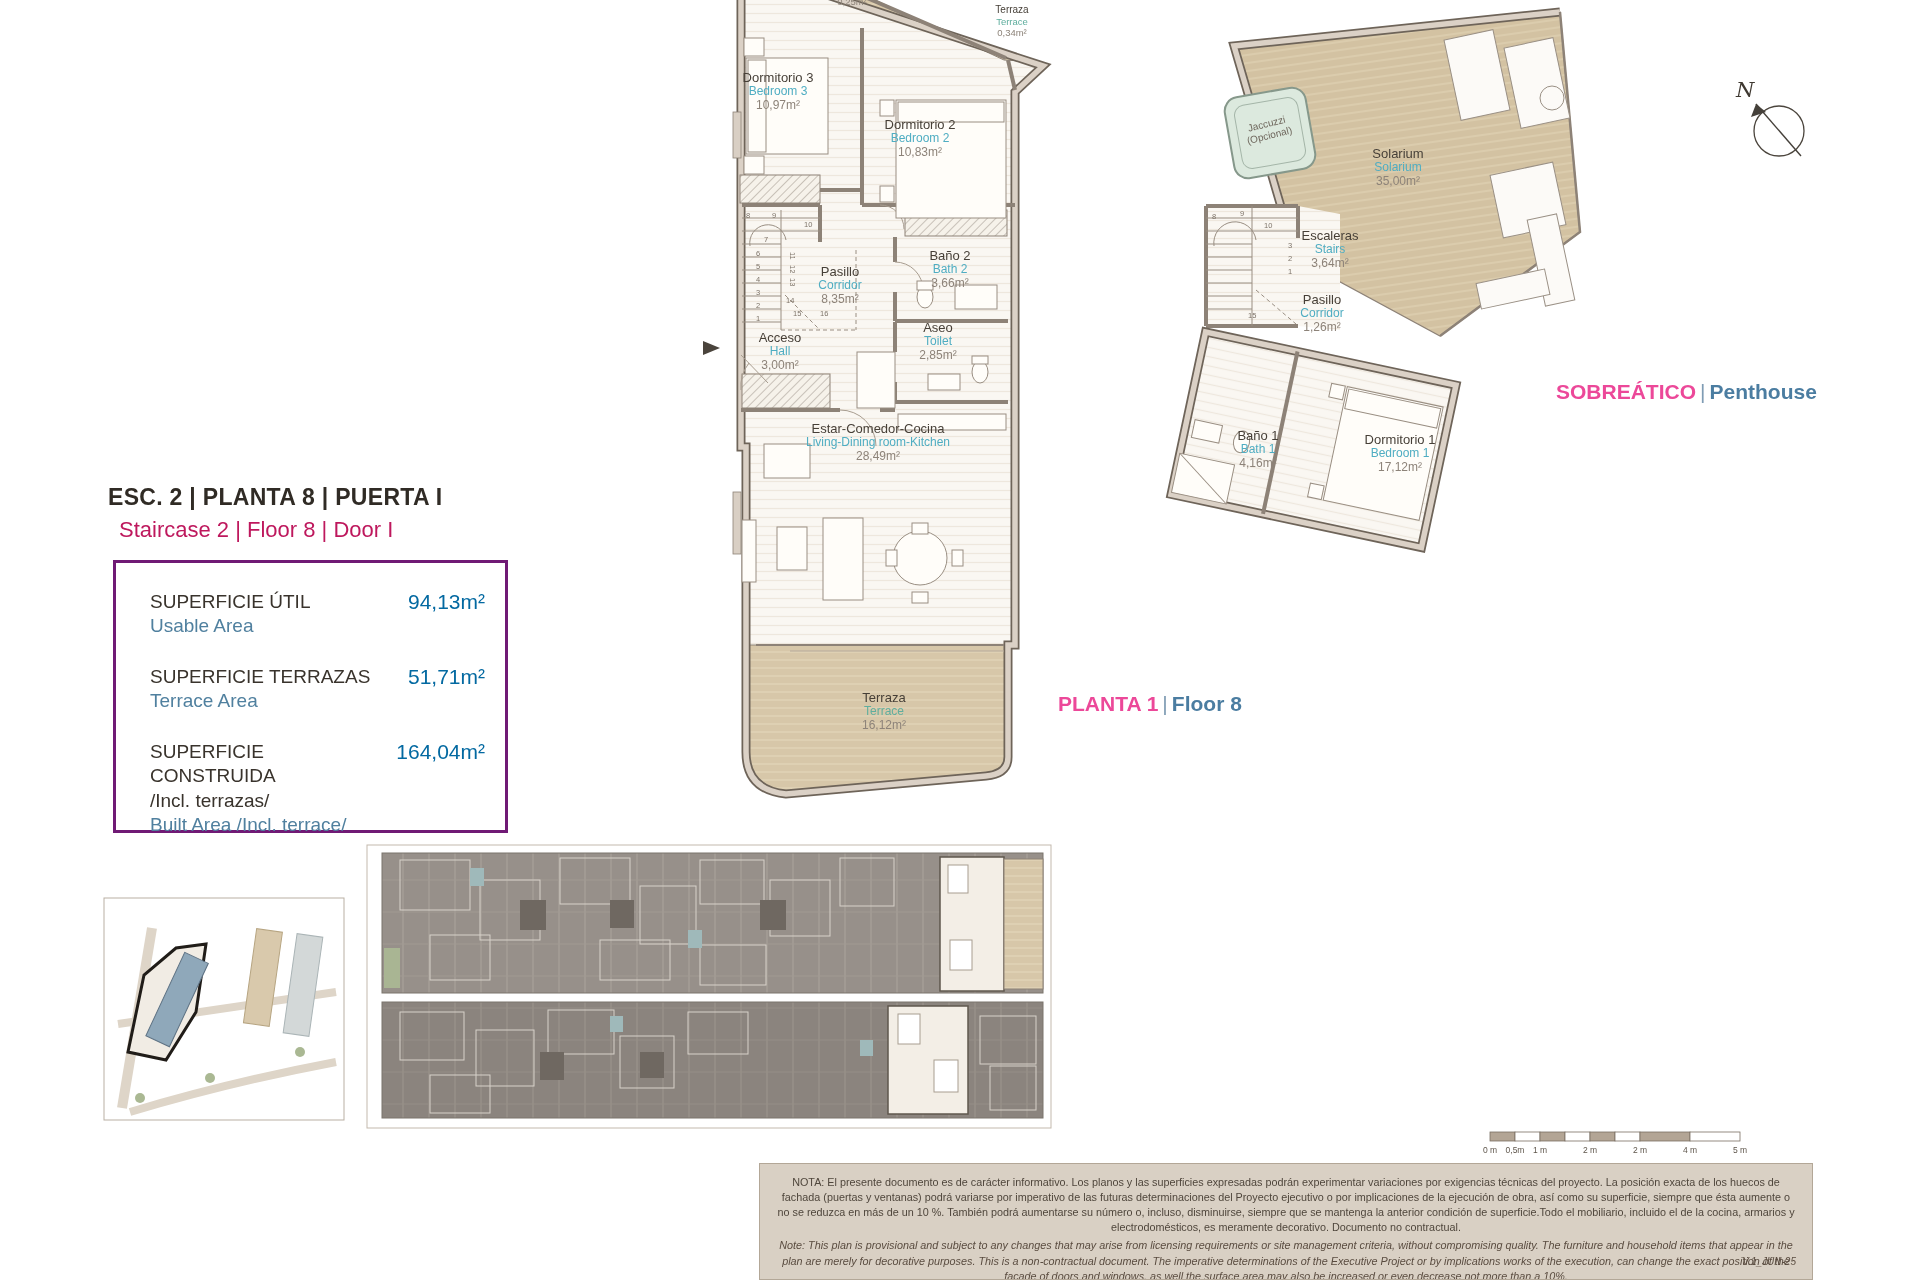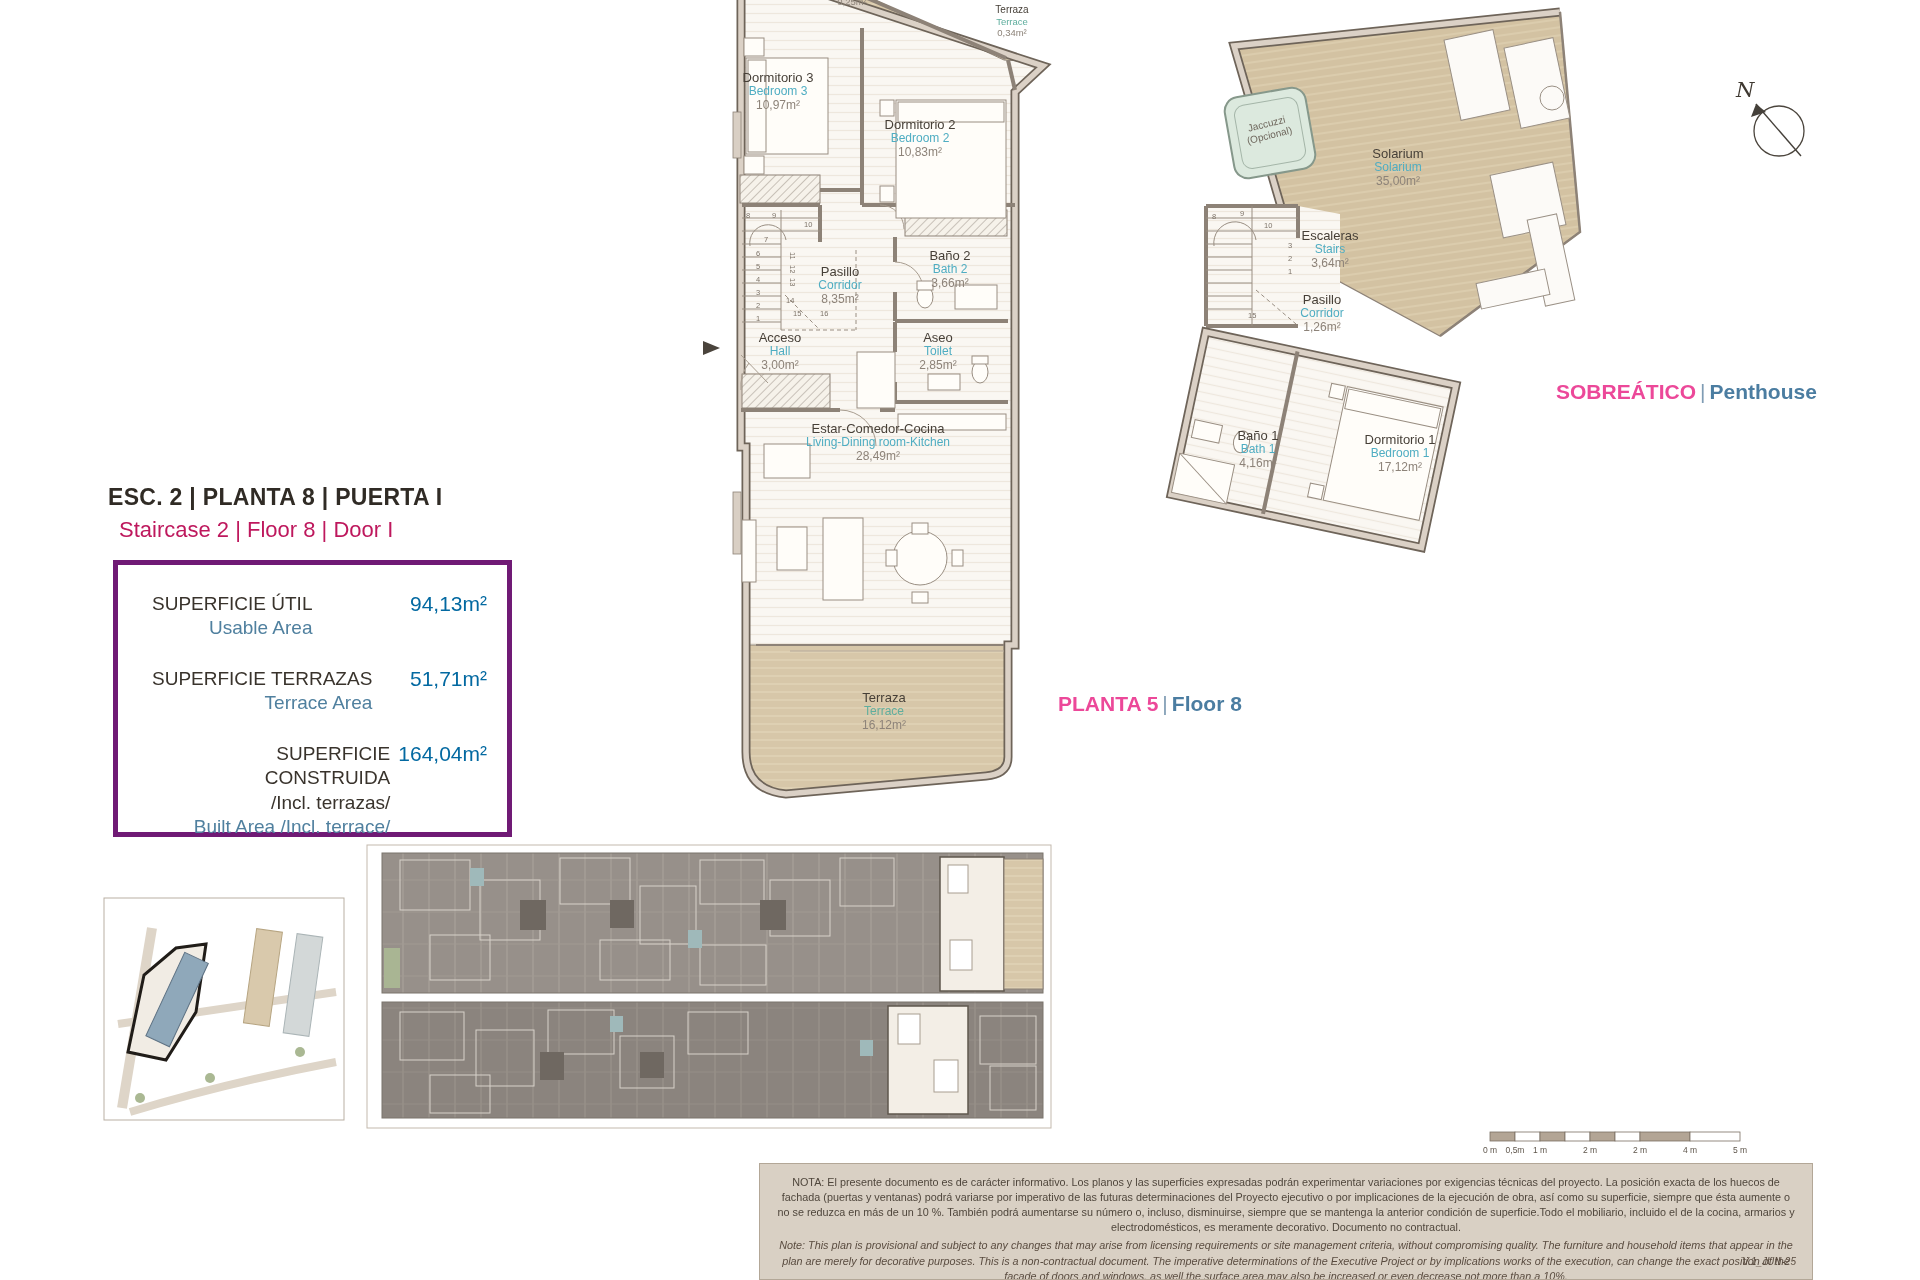--- a/index.html
+++ b/index.html
@@ -17,21 +17,21 @@
   .jz{transform:translateX(-50%) rotate(-14deg);}
   .jz .l-es,.jz .l-en{font-size:10px;color:#6e665c;}
   .sec-label{position:absolute;font-size:21px;white-space:nowrap;}
   .sec-es{font-weight:bold;color:#ec4899;}
   .sec-sep{color:#7f9cb4;padding:0 4px;}
   .sec-en{color:#4b7da1;font-weight:bold;}
   #panel-title{position:absolute;left:108px;top:484px;}
   #panel-title .t-es{font-size:23px;font-weight:bold;color:#302b25;letter-spacing:.3px;}
   #panel-title .t-en{font-size:22px;color:#be185d;margin-top:6px;margin-left:11px;}
   #area-box{position:absolute;left:113px;top:560px;width:389px;height:267px;
-            border:5px solid #701a75;background:#fff;text-align:right;}
+            border:3px solid #701a75;background:#fff;}
   .arow{position:absolute;left:34px;right:20px;display:flex;justify-content:space-between;}
   .arow .lbl{line-height:1.28;}
   .a-es{font-size:19px;color:#39332c;display:block;}
   .a-en{font-size:19px;color:#50809f;display:block;}
   .a-val{font-size:21px;color:#0369a1;white-space:nowrap;padding-left:8px;}
   #note-box{position:absolute;left:759px;top:1163px;width:1054px;height:117px;
             background:#d9d0c4;border:1px solid #b3a797;box-sizing:border-box;
             padding:11px 17px 0 17px;overflow:hidden;text-align:center;}
   .note-es{margin:0;font-size:10.8px;line-height:1.4;color:#4f463c;}
   .note-en{margin:3px 0 0 0;font-size:10.8px;line-height:1.4;color:#5a4c40;font-style:italic;}
@@ -385,21 +385,21 @@
     <div class="lbl">
       <span class="a-es">SUPERFICIE CONSTRUIDA</span>
       <span class="a-es">/Incl. terrazas/</span>
       <span class="a-en">Built Area /Incl. terrace/</span>
     </div>
     <span class="a-val">164,04m²</span>
   </div>
 </div>
 
 <div class="sec-label" style="left:1058px;top:692px">
-  <span class="sec-es">PLANTA 5</span><span class="sec-sep">|</span><span class="sec-en">Floor 8</span>
+  <span class="sec-es">PLANTA 1</span><span class="sec-sep">|</span><span class="sec-en">Floor 8</span>
 </div>
 <div class="sec-label" style="left:1556px;top:380px">
   <span class="sec-es">SOBREÁTICO</span><span class="sec-sep">|</span><span class="sec-en">Penthouse</span>
 </div>
 
 <div class="room-label sm" style="left:852px;top:-4px">
   <span class="l-area">0,25m²</span>
 </div>
 <div class="room-label sm green" style="left:1012px;top:4px">
   <span class="l-es">Terraza</span>
@@ -419,21 +419,21 @@
 <div class="room-label" style="left:950px;top:248px">
   <span class="l-es">Baño 2</span>
   <span class="l-en">Bath 2</span>
   <span class="l-area">3,66m²</span>
 </div>
 <div class="room-label" style="left:840px;top:264px">
   <span class="l-es">Pasillo</span>
   <span class="l-en">Corridor</span>
   <span class="l-area">8,35m²</span>
 </div>
-<div class="room-label" style="left:938px;top:330px">
+<div class="room-label" style="left:938px;top:320px">
   <span class="l-es">Aseo</span>
   <span class="l-en">Toilet</span>
   <span class="l-area">2,85m²</span>
 </div>
 <div class="room-label" style="left:780px;top:330px">
   <span class="l-es">Acceso</span>
   <span class="l-en">Hall</span>
   <span class="l-area">3,00m²</span>
 </div>
 <div class="room-label" style="left:878px;top:421px">

